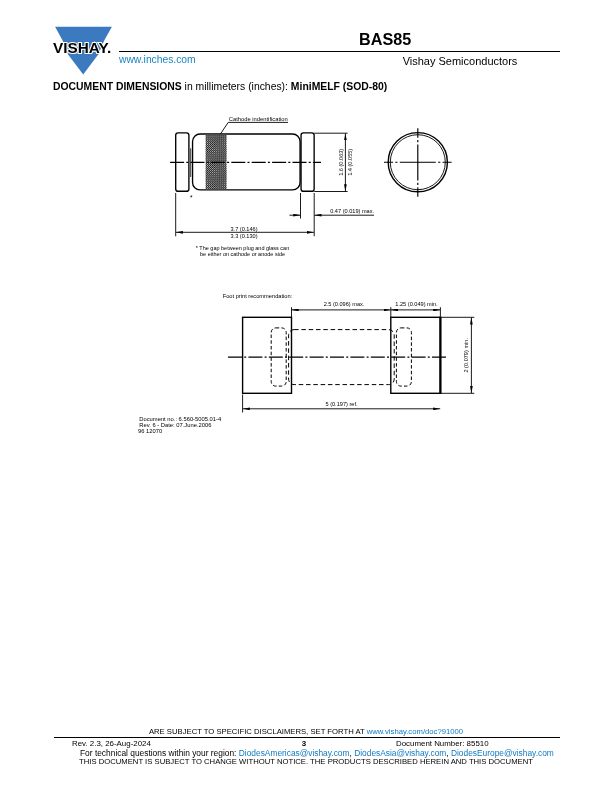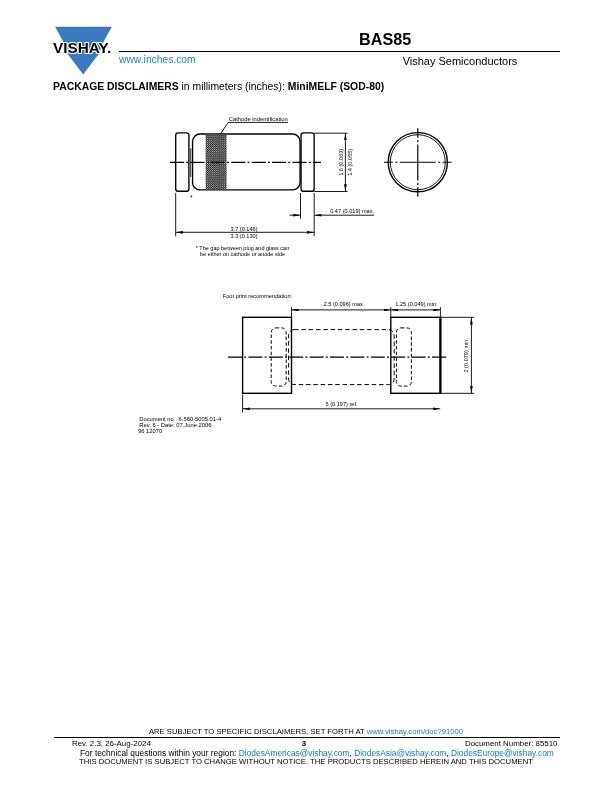--- a/index.html
+++ b/index.html
@@ -16,21 +16,21 @@
 </svg>
 
 <div class="abs" style="left:119px;top:50.7px;width:441px;height:1.6px;background:#000"></div>
 
 <div class="abs" style="left:119px;top:53.8px;font-size:10.3px;color:#1a84c4">www.inches.com</div>
 
 <div class="abs" style="left:359px;top:30px;width:200px;text-align:left;font-size:16.2px;font-weight:bold">BAS85</div>
 
 <div class="abs" style="left:360px;top:54.5px;width:200px;text-align:center;font-size:11px">Vishay Semiconductors</div>
 
-<div class="abs" style="left:53px;top:80.9px;font-size:10.4px"><b>PACKAGE DISCLAIMERS</b> in millimeters (inches): <b>MiniMELF (SOD-80)</b></div>
+<div class="abs" style="left:53px;top:80.9px;font-size:10.4px"><b>DOCUMENT DIMENSIONS</b> in millimeters (inches): <b>MiniMELF (SOD-80)</b></div>
 
 <svg class="abs" style="left:0;top:0" width="612" height="792" viewBox="0 0 612 792">
 <defs>
 <pattern id="hx" width="2.1" height="2.1" patternUnits="userSpaceOnUse">
 <rect width="2.1" height="2.1" fill="#111"></rect>
 <circle cx="0.55" cy="0.55" r="0.47" fill="#fff"></circle>
 <circle cx="1.6" cy="1.6" r="0.47" fill="#fff"></circle>
 </pattern>
 <marker id="ae" viewBox="0 0 8 3" refX="7.8" refY="1.5" markerWidth="8" markerHeight="3" orient="auto">
         <path d="M0,0L8,1.5L0,3z" fill="#000"></path>
@@ -147,19 +147,19 @@
 <text x="138" y="433.4" font-size="5.8">96 12070</text>
 </g>
 </svg>
 
 <div class="abs" style="left:54.4px;top:736.7px;width:505.6px;height:1px;background:#000"></div>
 
 <div class="abs" style="left:72px;top:738.8px;font-size:7.9px">Rev. 2.3, 26-Aug-2024</div>
 
 <div class="abs" style="left:278px;top:738.8px;width:52px;text-align:center;font-size:7.9px;font-weight:bold">3</div>
 
-<div class="abs" style="left:380px;top:738.8px;width:177.5px;text-align:right;font-size:7.9px">Document Number: 85510</div>
+<div class="abs" style="left:396px;top:738.8px;width:177.5px;font-size:7.9px">Document Number: 85510</div>
 
 <div class="abs" style="left:80px;top:748px;width:612px;font-size:8.4px">For technical questions within your region: <a>DiodesAmericas@vishay.com</a>, <a>DiodesAsia@vishay.com</a>, <a>DiodesEurope@vishay.com</a></div>
 
 <div class="abs" style="left:0;top:757px;width:612px;text-align:center;font-size:7.7px">THIS DOCUMENT IS SUBJECT TO CHANGE WITHOUT NOTICE. THE PRODUCTS DESCRIBED HEREIN AND THIS DOCUMENT</div>
 
 <div class="abs" style="left:0;top:727px;width:612px;text-align:center;font-size:7.7px">ARE SUBJECT TO SPECIFIC DISCLAIMERS, SET FORTH AT <a>www.vishay.com/doc?91000</a></div>
 
 </body></html>

